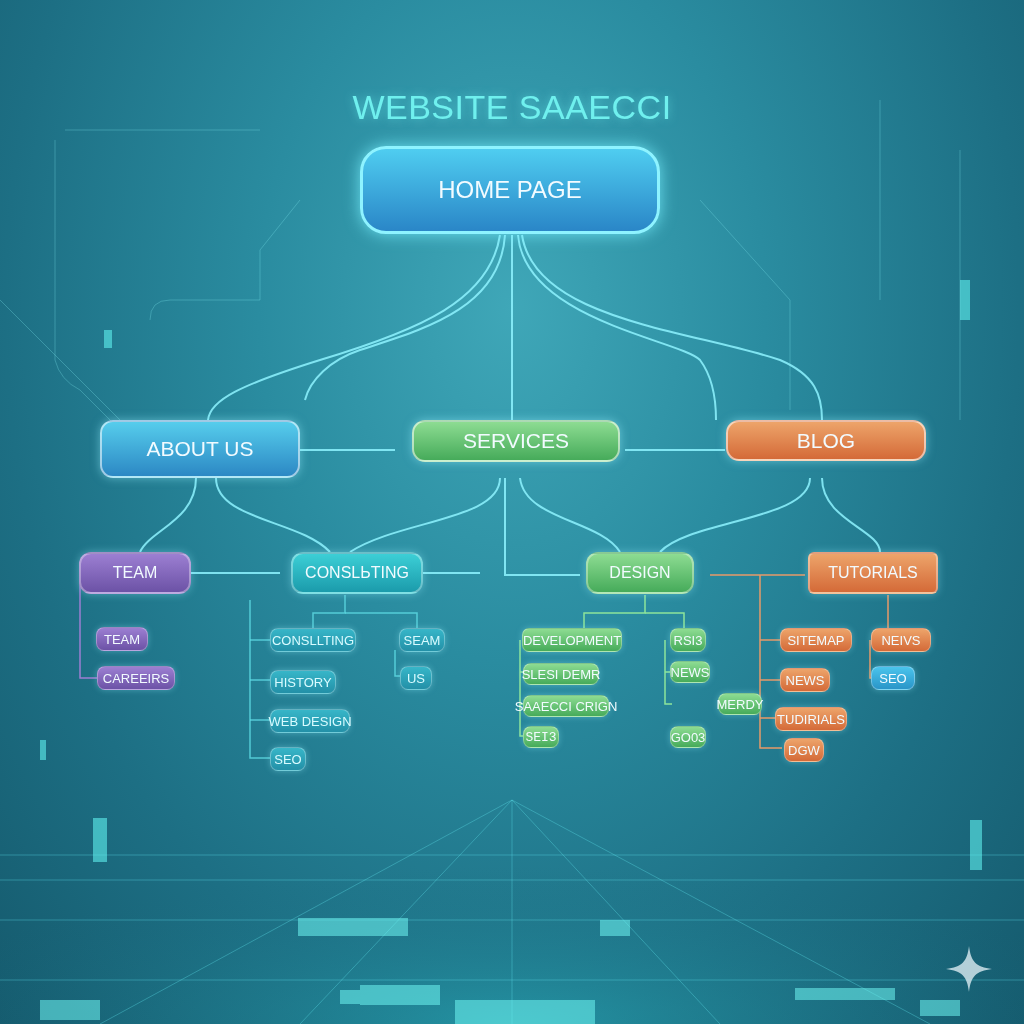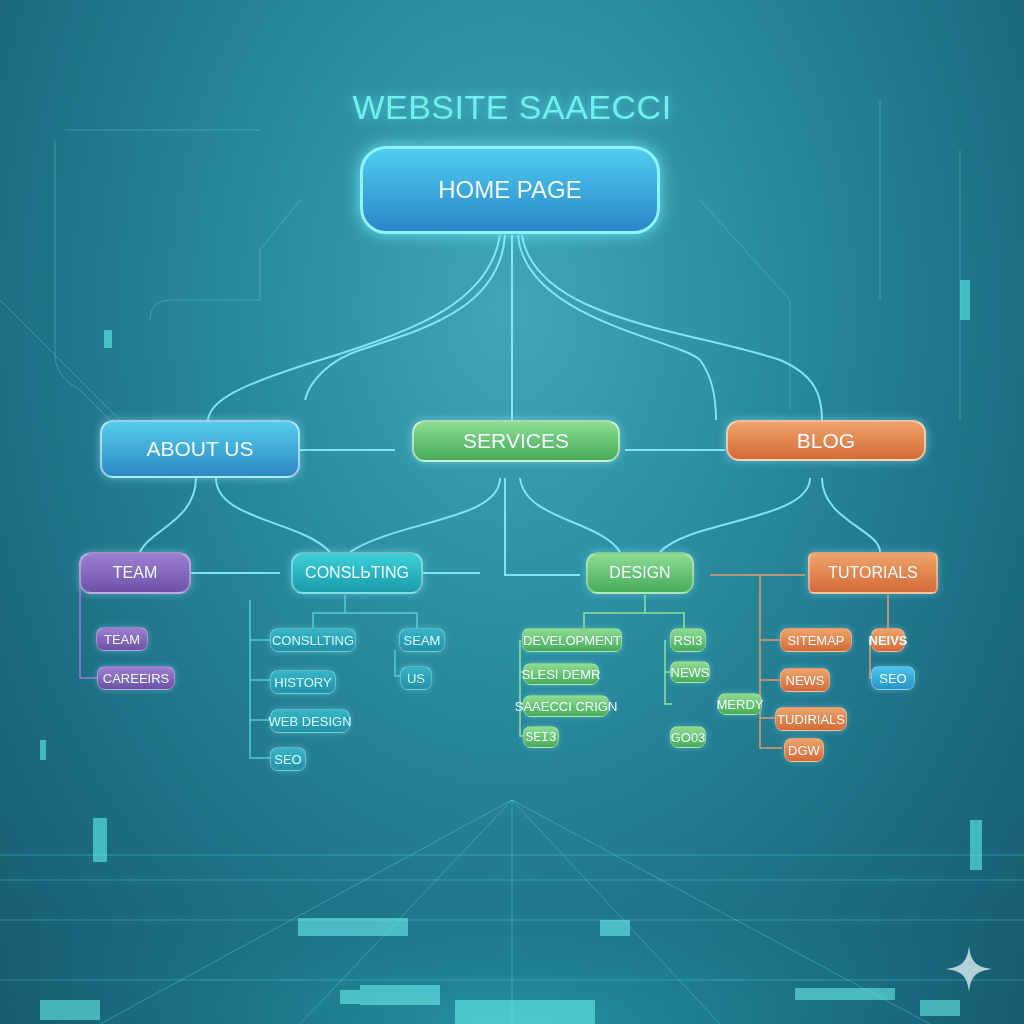--- a/index.html
+++ b/index.html
@@ -156,18 +156,18 @@
 <div class="node lvl3 c-green" style="left:523px;top:726px;width:36px;height:22px;font-family:Liberation Mono, monospace;">SEI3</div>
 <div class="node lvl3 c-green" style="left:670px;top:628px;width:36px;height:24px;">RSI3</div>
 <div class="node lvl3 c-green" style="left:670px;top:661px;width:40px;height:22px;">NEWS</div>
 <div class="node lvl3 c-green" style="left:670px;top:693px;width:44px;height:22px;margin-left:48px;">MERDY</div>
 <div class="node lvl3 c-green" style="left:670px;top:726px;width:36px;height:22px;">GO03</div>
 
 <div class="node lvl3 c-orange" style="left:780px;top:628px;width:72px;height:24px;">SITEMAP</div>
 <div class="node lvl3 c-orange" style="left:780px;top:668px;width:50px;height:24px;">NEWS</div>
 <div class="node lvl3 c-orange" style="left:775px;top:707px;width:72px;height:24px;">TUDIRIALS</div>
 <div class="node lvl3 c-orange" style="left:784px;top:738px;width:40px;height:24px;">DGW</div>
-<div class="node lvl3 c-orange" style="left:871px;top:628px;width:34px;height:24px;font-weight:bold;">NEIVS</div>
+<div class="node lvl3 c-orange" style="left:871px;top:628px;width:60px;height:24px;">NEIVS</div>
 <div class="node lvl3 c-seo" style="left:871px;top:666px;width:44px;height:24px;">SEO</div>
 
 <svg class="sparkle" viewBox="0 0 50 50">
   <path d="M25 2 C27 18 32 23 48 25 C32 27 27 32 25 48 C23 32 18 27 2 25 C18 23 23 18 25 2Z" fill="#cfe3ea" fill-opacity="0.85"></path>
 </svg>
 
 </body></html>

